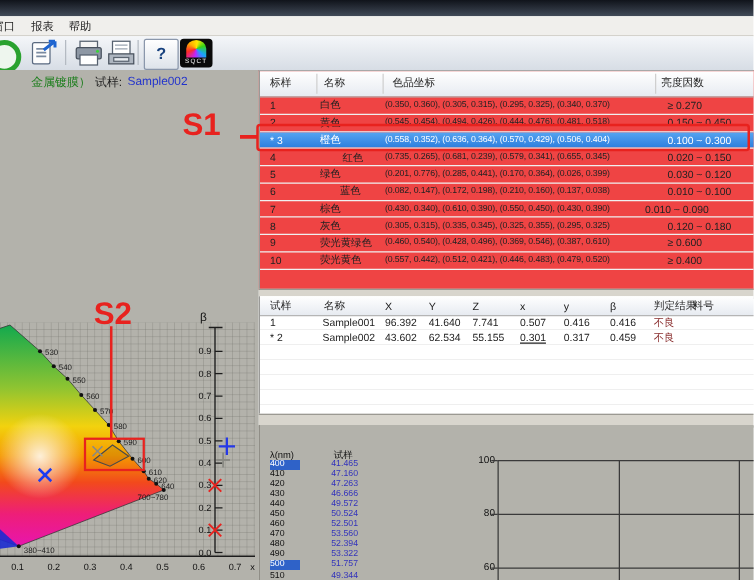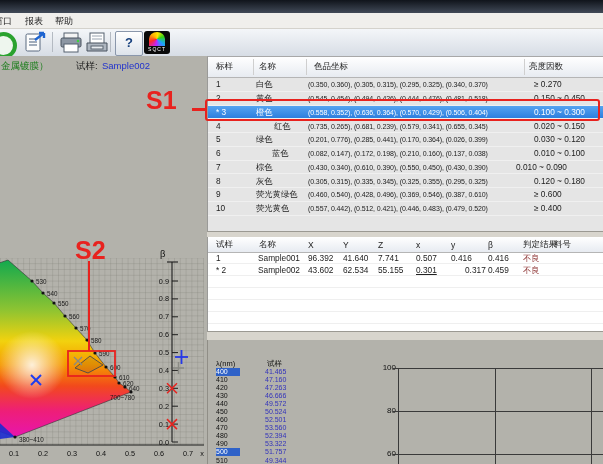--- a/index.html
+++ b/index.html
@@ -15,29 +15,29 @@
   #icon-ring{position:absolute;left:-10px;top:3px;width:19px;height:19px;border:4px solid #2aa22f;border-radius:50%;background:#eef6ee;}
   .tool-btn{position:absolute;top:2px;width:26px;height:23px;}
   #help-btn{background:linear-gradient(#ffffff,#dde3ea);border:1px solid #8a97ab;border-radius:2px;
             font-size:13px;font-weight:bold;color:#17417e;text-align:center;line-height:21px;}
   #sqct-btn{background:#0a0a0a;border-radius:3px;overflow:hidden;}
   #sqct-fan{position:absolute;left:5px;top:1px;width:16px;height:14px;border-radius:50% 50% 0 0;
             background:conic-gradient(from 250deg,#ff2a2a,#ffb000,#ffe800,#34d415,#18a4ff,#c024ff,#ff2a2a);}
   #sqct-txt{position:absolute;left:0;top:15px;width:100%;text-align:center;font-size:5px;color:#fff;letter-spacing:1px;}
   
   #panel-left{left:0;top:56px;width:207px;height:408px;background:#b3b2ab;}
-  #coating{left:1px;top:60px;font-size:9.5px;color:#1a7d1a;}
+  #coating{left:1px;top:60px;font-size:9.5px;color:#1a7d1a;padding-left:24px;}
   #sample-lab{left:76px;top:60px;font-size:9.5px;color:#222;}
   #sample-val{left:102px;top:60px;font-size:9.5px;color:#2233cc;}
   .ann-text{color:#e8221e;font-size:25px;font-weight:bold;line-height:1;}
   #s1-text{left:146px;top:88px;}
   #s1-line{left:192px;top:108px;width:14px;height:2.5px;background:#e8221e;}
   #s1-box{left:205px;top:99px;width:391px;height:18px;border:2px solid #e8221e;border-radius:3px;z-index:9;pointer-events:none;}
   
-  #table1{left:207px;top:56px;width:396px;height:175px;background:#e5e5e5;border-top:1px solid #a8a8a8;border-left:1px solid #9a9a98;}
+  #table1{left:207px;top:56px;width:396px;height:175px;background:#ef4444;border-top:1px solid #a8a8a8;border-left:1px solid #9a9a98;}
   #table2{left:207px;top:237px;width:396px;height:94px;background:#fff;border-left:1px solid #9a9a98;}
   .thead{position:absolute;left:0;top:0;width:100%;background:linear-gradient(#ffffff,#e7ebf1);border-bottom:1px solid #b5b5b5;}
   #table1 .thead{height:20px;}
   #table2 .thead{height:15px;}
   .hcell{position:absolute;font-size:8.5px;color:#222;top:50%;transform:translateY(-50%);white-space:nowrap;}
   .hsep{position:absolute;top:2px;bottom:2px;width:1px;background:#cfcfcf;}
   .t1row{position:relative;height:12.75px;border-bottom:1px solid #f0f0f0;white-space:nowrap;}
   .t1row.selected{background:linear-gradient(#56a3f0,#2d7fde);}
   .t1row.selected .c{color:#fff;}
   .c{position:absolute;top:50%;transform:translateY(-50%);font-size:8.3px;color:#222;white-space:nowrap;}
@@ -220,21 +220,21 @@
           <span class="c result" style="left: 315px;">不良</span>
           <span class="c" style="left: 346px;"></span>
         </div>
         <div class="t2row">
           <span class="c" style="left: 8px;">* 2</span>
           <span class="c" style="left: 50px;">Sample002</span>
           <span class="c" style="left: 100px;">43.602</span>
           <span class="c" style="left: 135px;">62.534</span>
           <span class="c" style="left: 170px;">55.155</span>
           <span class="c" style="left: 208px; text-decoration: underline;">0.301</span>
-          <span class="c" style="left: 243px; margin-left: 14px;">0.317</span>
+          <span class="c" style="left: 243px;">0.317</span>
           <span class="c" style="left: 280px;">0.459</span>
           <span class="c result" style="left: 315px;">不良</span>
           <span class="c" style="left: 346px;"></span>
         </div>
       </div>
   </div>
 
   <div class="abs splitter" id="split2"></div>
 
   <div class="abs" id="panel-bottom">

